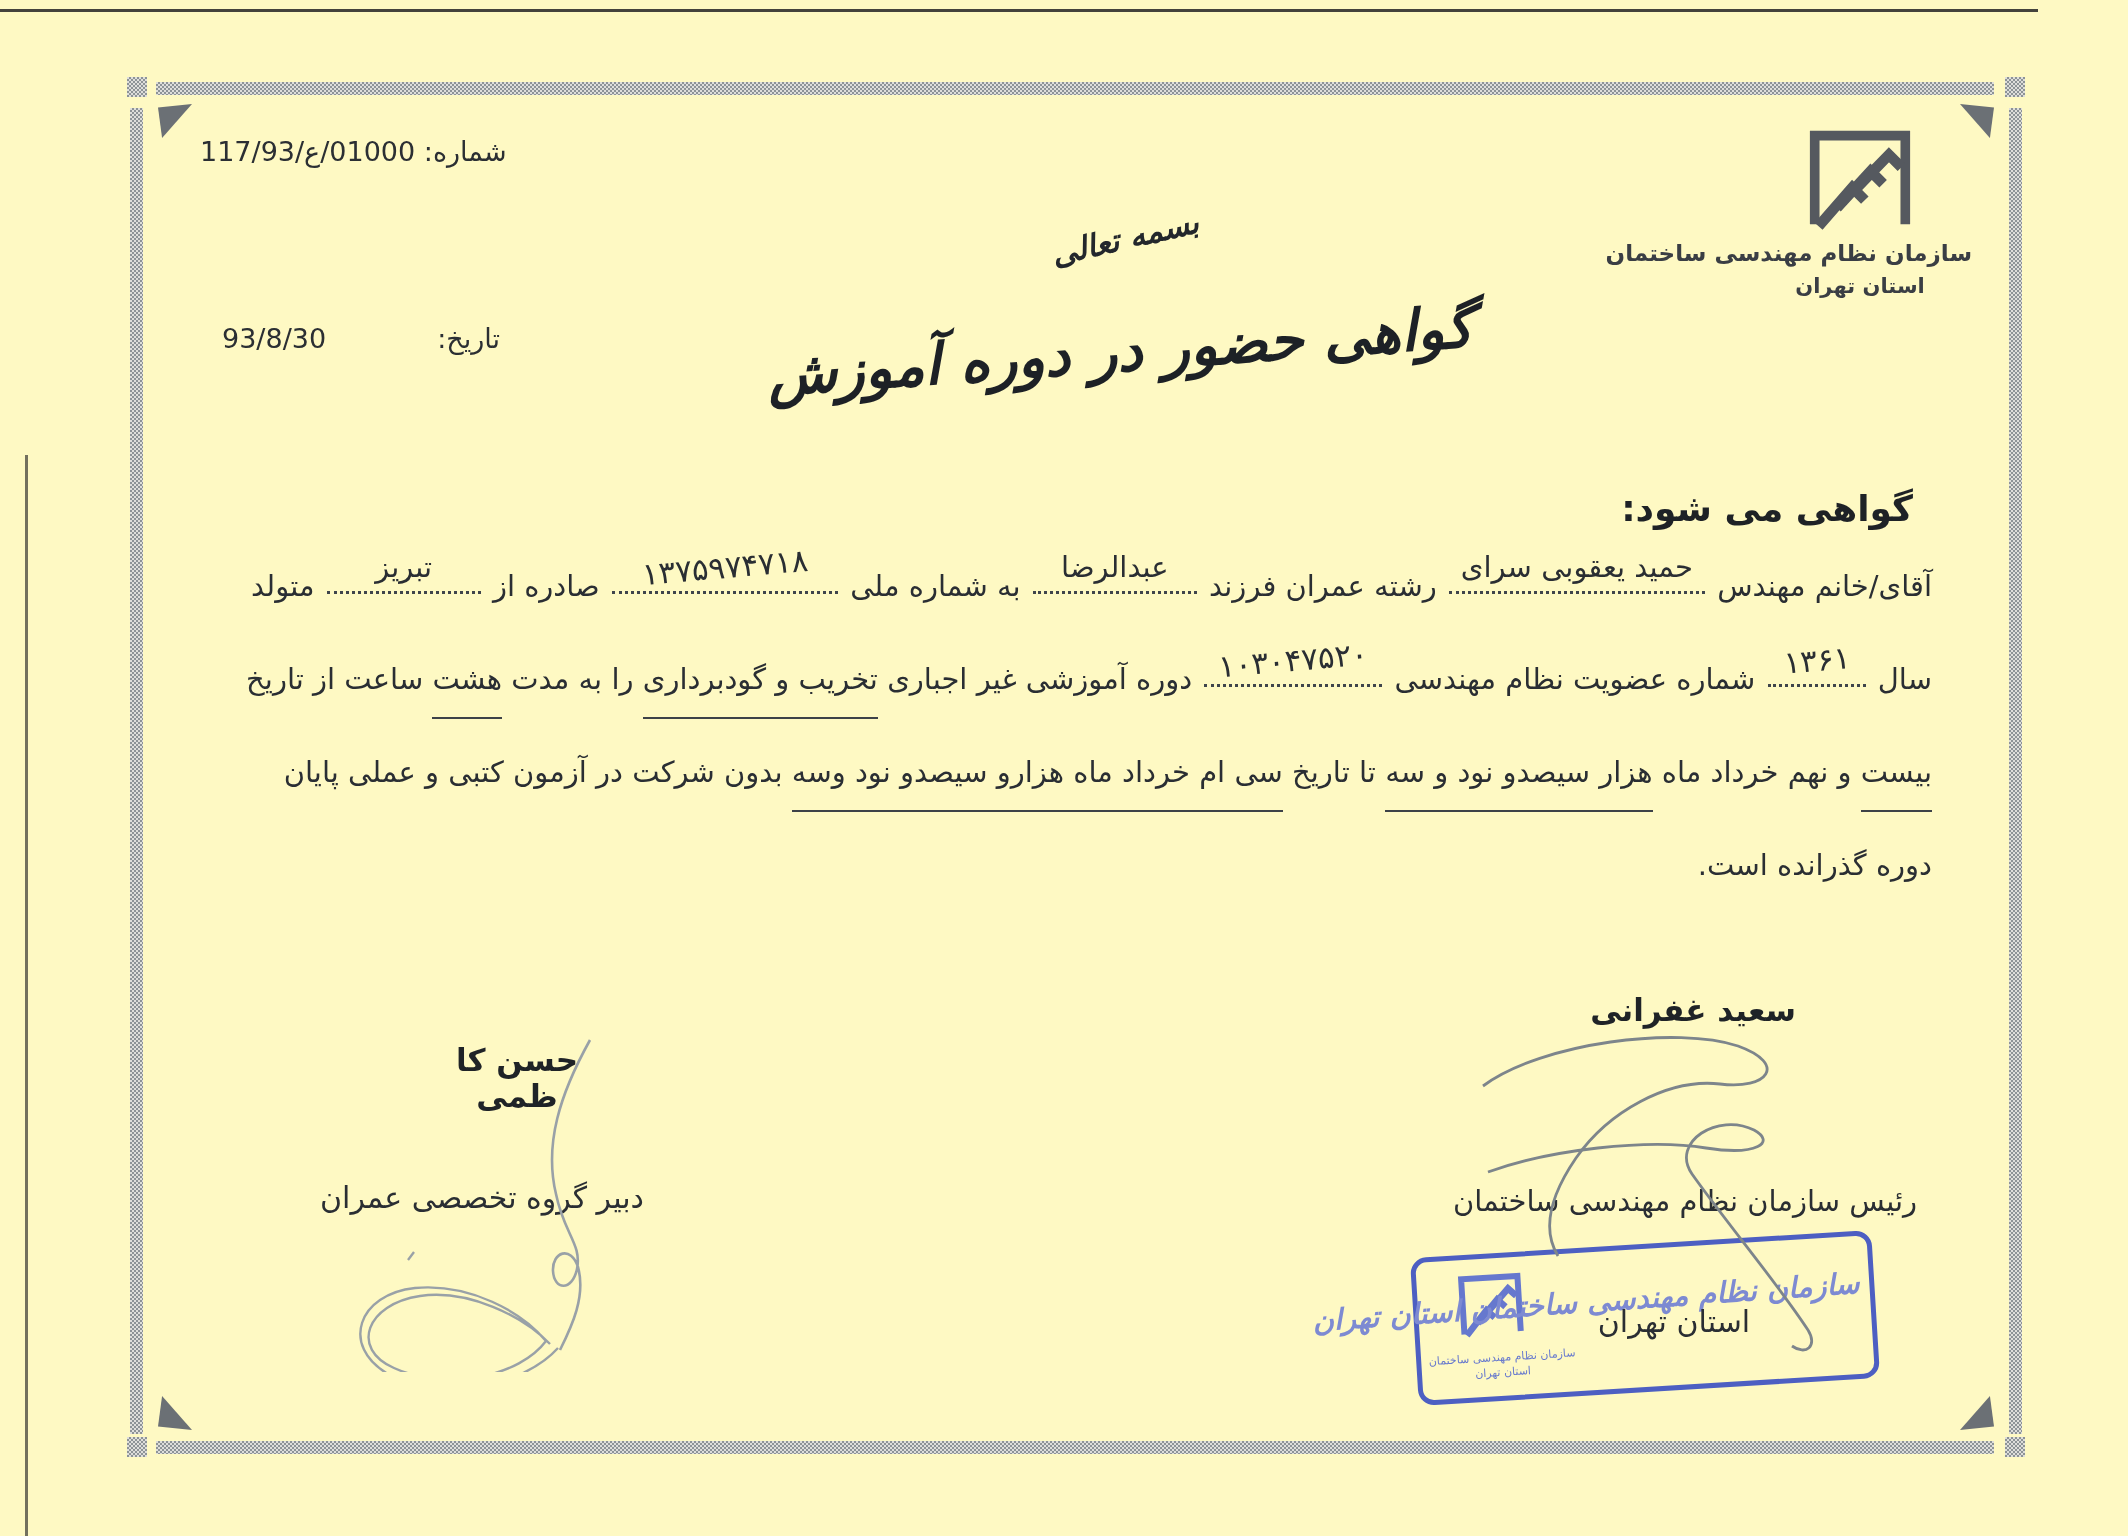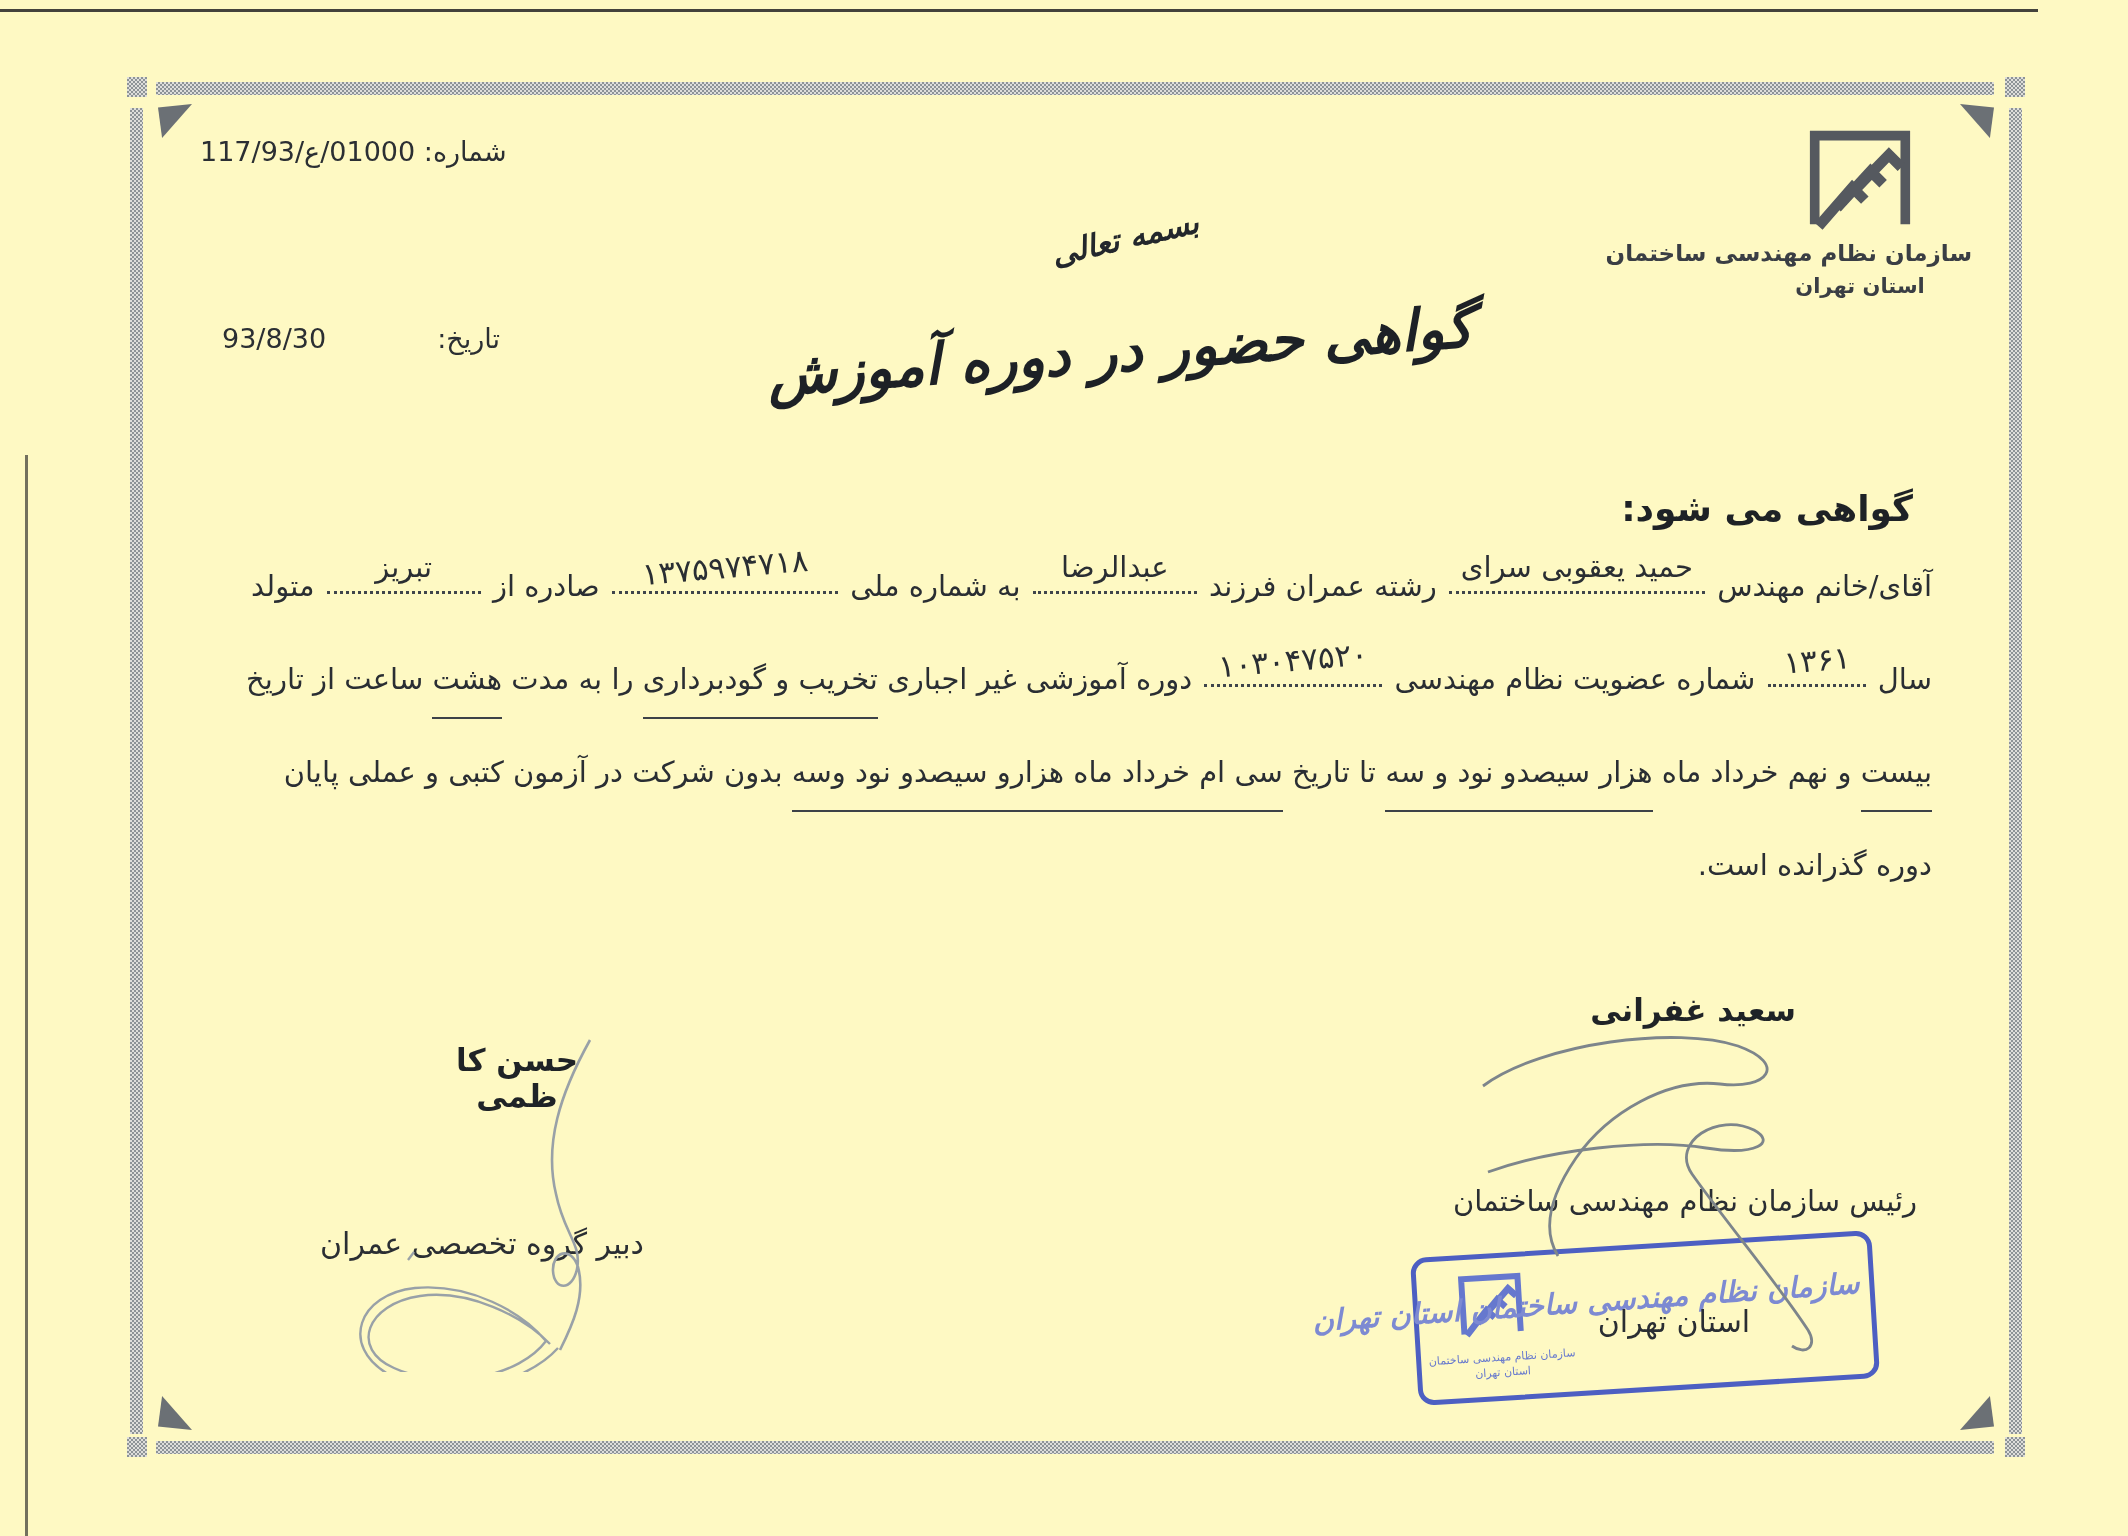--- a/index.html
+++ b/index.html
@@ -46,21 +46,21 @@
   .blank .val{position:absolute;left:50%;bottom:12px;transform:translateX(-50%);white-space:nowrap;line-height:1.1;}
   .val.slant{transform:translateX(-50%) rotate(-5deg);font-size:31px;}
   .w-name{width:262px;} .w-father{width:170px;} .w-melli{width:232px;}
   .w-city{width:160px;} .w-year{width:104px;} .w-member{width:184px;}
   .u{border-bottom:2.5px solid #3d4247;padding-bottom:21px;}
   .disclaimer{right:198px;top:934px;font-size:28px;white-space:nowrap;color:#24282d;}
   
   .sig-name{font-weight:bold;font-size:31px;text-align:center;color:#1f2327;}
   .sig-title{font-size:30px;text-align:center;white-space:nowrap;color:#2a2e33;}
   .left-name{left:412px;top:1042px;width:210px;}
-  .left-title{left:312px;top:1226px;width:340px;}
+  .left-title{left:312px;top:1180px;width:340px;}
   .right-name{left:1588px;top:992px;width:210px;}
   .right-title1{left:1448px;top:1184px;width:474px;font-size:29px;}
   .right-title2{left:1592px;top:1304px;width:164px;z-index:6;}
   .sig-svg{pointer-events:none;z-index:7;}
   .sig-left-svg{left:318px;top:1032px;}
   .sig-right-svg{left:1458px;top:1024px;}
   
   .stamp{left:1414px;top:1244px;width:452px;height:138px;border:5px solid #3e53c2;border-radius:16px;transform:rotate(-3.5deg);z-index:5;opacity:.92;}
   .stamp-main-text{position:absolute;left:6px;right:10px;top:32px;text-align:center;font-size:29px;font-style:italic;font-weight:bold;color:#7381d4;white-space:nowrap;transform:rotate(-.5deg);}
   .stamp-logo{position:absolute;left:34px;top:12px;}

